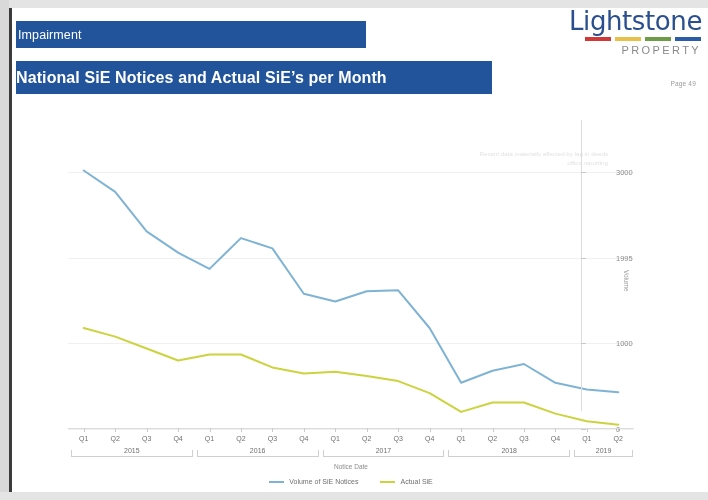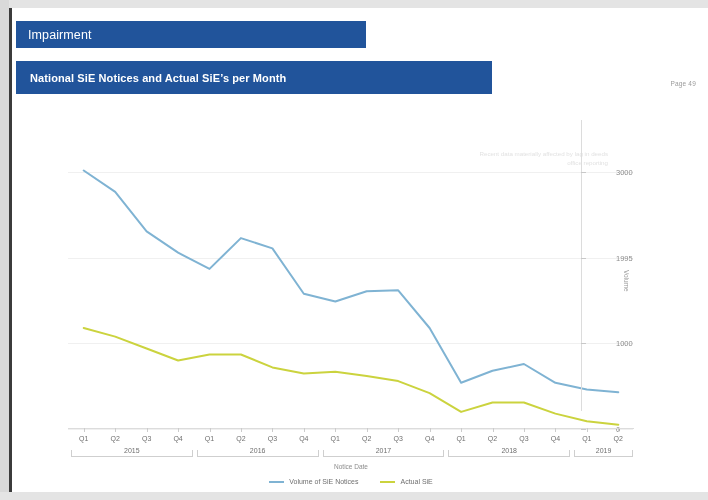--- a/index.html
+++ b/index.html
@@ -34,28 +34,27 @@
   
   .bar{
     position:absolute;
     background:#21549b;
     color:#ffffff;
     display:flex;align-items:center;
     box-sizing:border-box;
   }
   .bar-impairment{
     left:16px;top:21px;width:350px;height:27px;
-    padding-left:12px;
+    padding-left:2px;
     font-size:12.5px;
     letter-spacing:.1px;
   }
   .bar-title{
     left:16px;top:61px;width:476px;height:33px;
-    padding-left:14px;
-    font-size:11px;
+    font-size:16px;
     font-weight:bold;
     letter-spacing:.1px;
   }
 
   
   .logo{
     position:absolute;right:4px;top:6px;width:160px;height:52px;
     text-align:right;
   }
   .logo-word{
@@ -159,20 +158,30 @@
   <div class="edge-left-dark"></div>
   <div class="edge-bottom"></div>
 
   <div class="bar bar-impairment">
     <span>Impairment</span>
   </div>
   <div class="bar bar-title">
     <span>National SiE Notices and Actual SiE’s per Month</span>
   </div>
 
+  <div class="logo">
+    <div class="logo-word">Lightstone</div>
+    <div class="logo-bars">
+      <i style="background:#cf3a38"></i>
+      <i style="background:#e8c04a"></i>
+      <i style="background:#6e9b46"></i>
+      <i style="background:#2b5ca8"></i>
+    </div>
+    <div class="logo-sub">PROPERTY</div>
+  </div>
   <div class="page-num">Page 49</div>
 
   <div id="chart">
 
     <div class="plot">
       <div class="note">Recent data materially affected by lag in deeds office reporting</div>
       <div id="gridlines">
           <div class="gridline" style="top: 291px;"></div>
           <div class="gridline" style="top: 205.412px;"></div>
           <div class="gridline" style="top: 119.824px;"></div>

